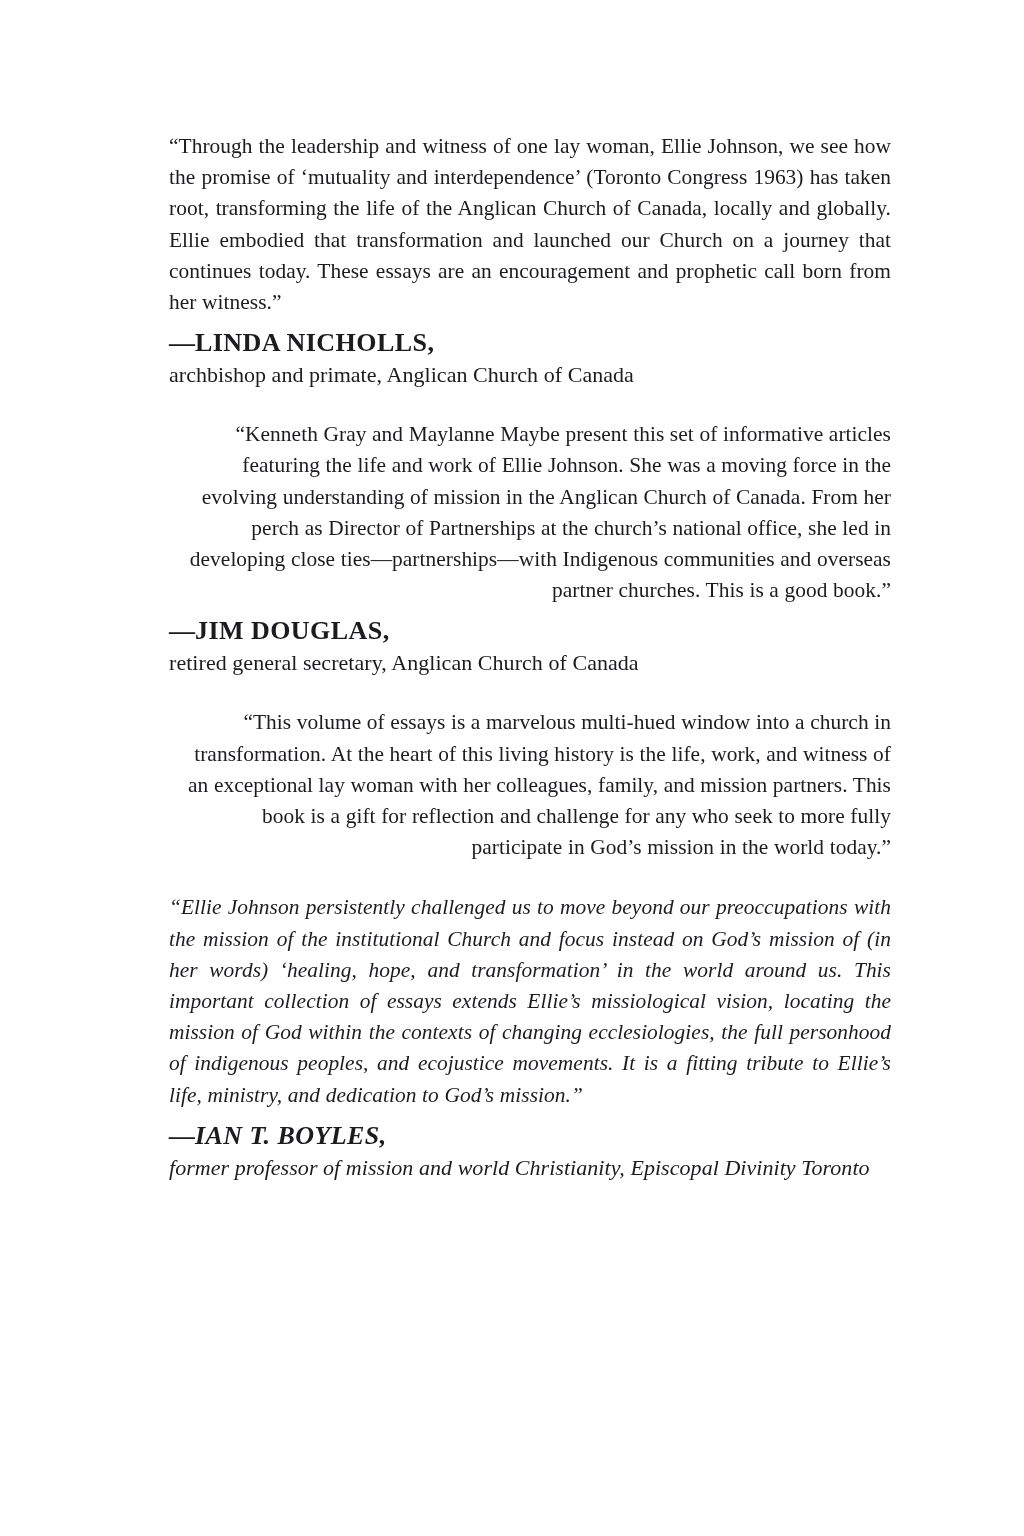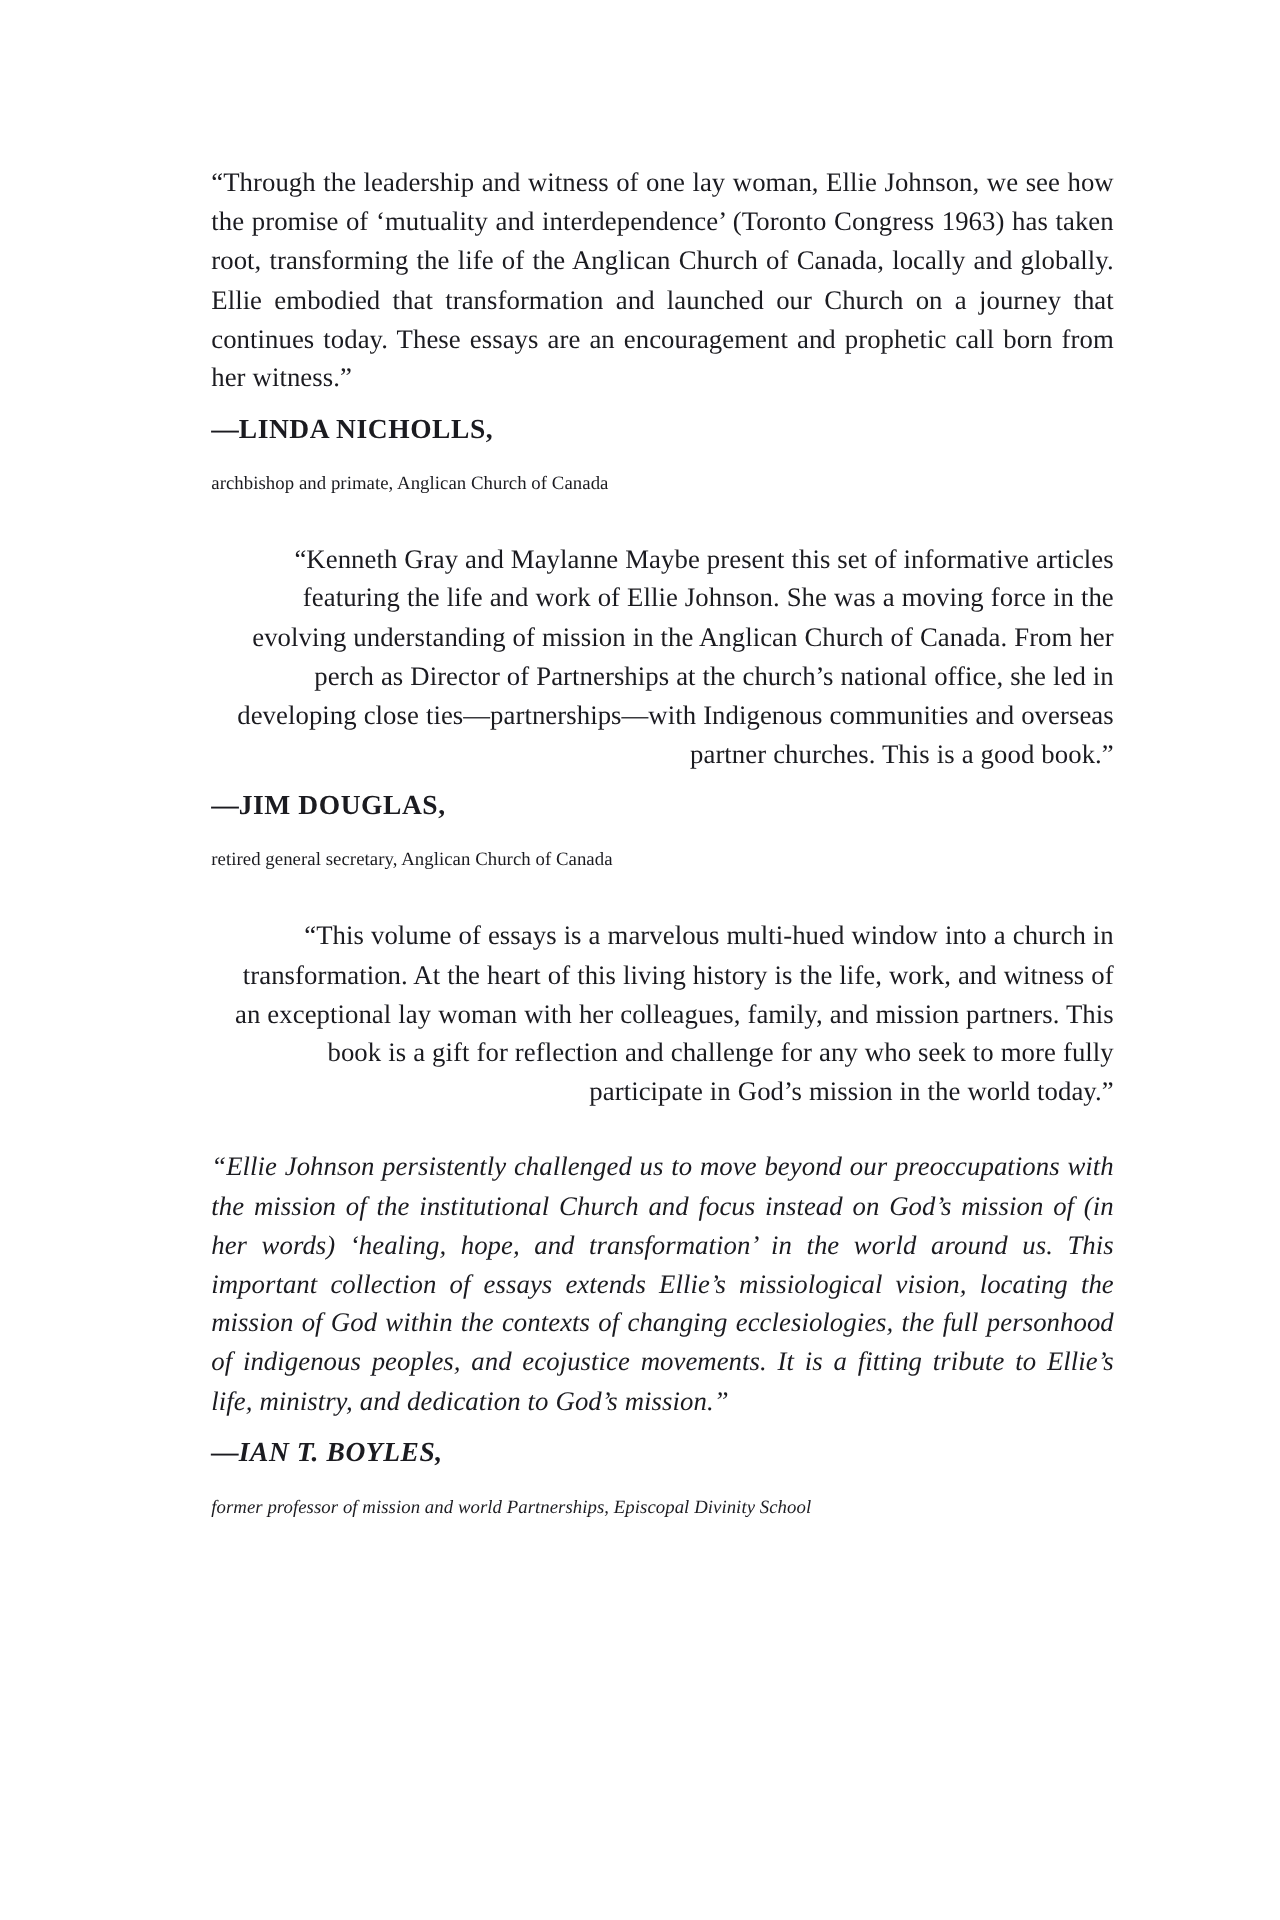--- a/index.html
+++ b/index.html
@@ -50,38 +50,38 @@
   }
   .quote.ragged {
     text-align: right;
   }
 
   .attribution {
     margin-top: 10px;
   }
 
   .attrib-name {
-    font-size: 22px;
+    font-size: 26px;
     line-height: 30px;
     font-weight: 700;
     letter-spacing: 0.45px;
     margin: 0;
     white-space: nowrap;
   }
   .attrib-dash {
     font-weight: 700;
     letter-spacing: -0.5px;
     margin-right: 0.5px;
   }
 
   .attrib-role {
-    font-size: 15px;
+    font-size: 22px;
     line-height: 31px;
     font-weight: 400;
-    margin: 14px 0 0 0;
+    margin: 1px 0 0 0;
     letter-spacing: 0.05px;
   }
 </style>
 </head>
 <body>
 
 <div class="page">
   <div class="text-block">
 
     <div class="blurb-group">
@@ -101,18 +101,18 @@
     </div>
 
     <div class="blurb-group">
       <p class="quote ragged">“This volume of essays is a marvelous multi-hued window into a church in transformation. At the heart of this living history is the life, work, and wit­ness of an exceptional lay woman with her colleagues, family, and mission partners. This book is a gift for reflection and challenge for any who seek to more fully participate in God’s mission in the world today.”</p>
     </div>
 
     <div class="blurb-group">
       <p class="quote">“Ellie Johnson persistently challenged us to move beyond our preoccupa­tions with the mission of the institutional Church and focus instead on God’s mission of (in her words) ‘healing, hope, and transformation’ in the world around us. This important collection of essays extends Ellie’s missio­logical vision, locating the mission of God within the contexts of changing ecclesiologies, the full personhood of indigenous peoples, and ecojustice movements. It is a fitting tribute to Ellie’s life, ministry, and dedication to God’s mission.”</p>
       <div class="attribution">
         <p class="attrib-name"><span class="attrib-dash">—</span><span>IAN T. BOYLES,</span></p>
-        <p class="attrib-role">former professor of mission and world Partnerships, Episcopal Divinity School</p>
+        <p class="attrib-role">former professor of mission and world Christianity, Episcopal Divinity Toronto</p>
       </div>
     </div>
 
   </div>
 </div>
 
 </body></html>

